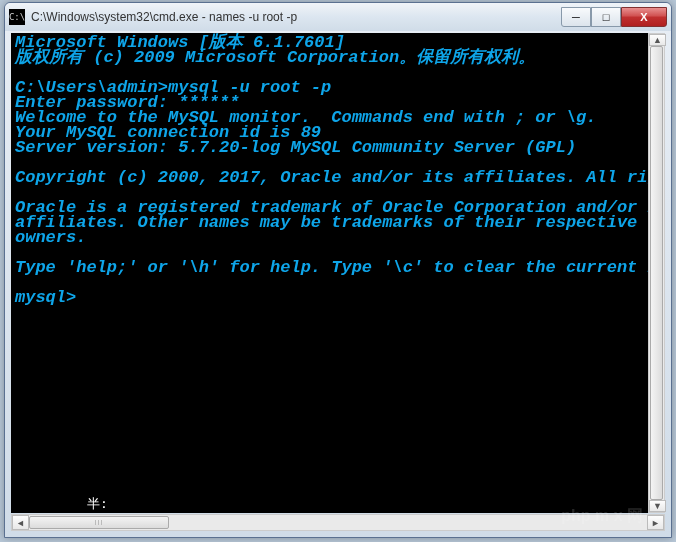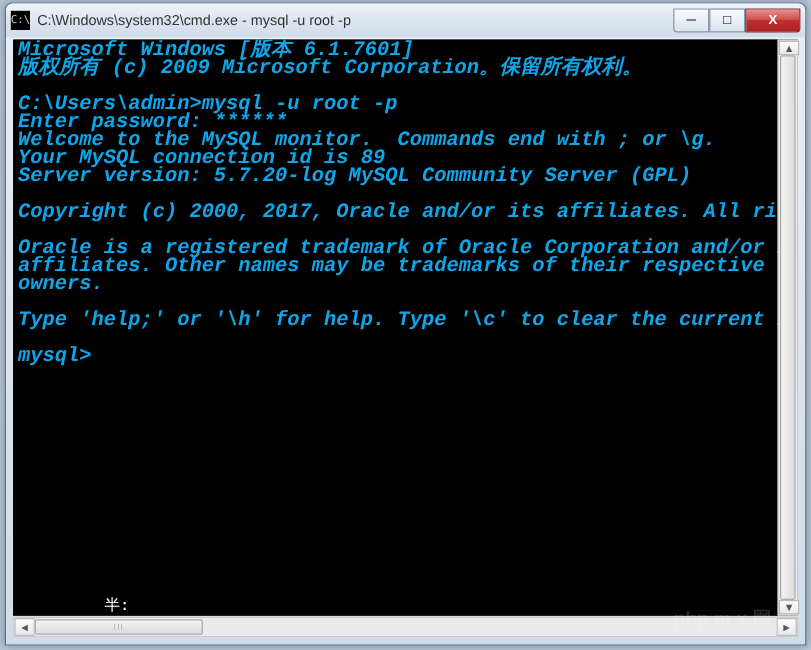--- a/index.html
+++ b/index.html
@@ -169,21 +169,21 @@
       font-family: sans-serif;font-size:16px;font-weight:bold;
       pointer-events:none;
     }
   </style>
 </head>
 <body>
 
 <div class="window">
   <div class="titlebar">
     <div class="title-icon">C:\</div>
-    <div class="title-text">C:\Windows\system32\cmd.exe - mysql  -u root -p</div>
+    <div class="title-text">C:\Windows\system32\cmd.exe - names  -u root -p</div>
     <div class="window-controls">
       <div class="win-btn min">─</div>
       <div class="win-btn">□</div>
       <div class="win-btn close">X</div>
     </div>
   </div>
 
   <div class="client-area">
     <div class="terminal" id="terminal">Microsoft Windows [版本 6.1.7601]
 版权所有 (c) 2009 Microsoft Corporation。保留所有权利。

